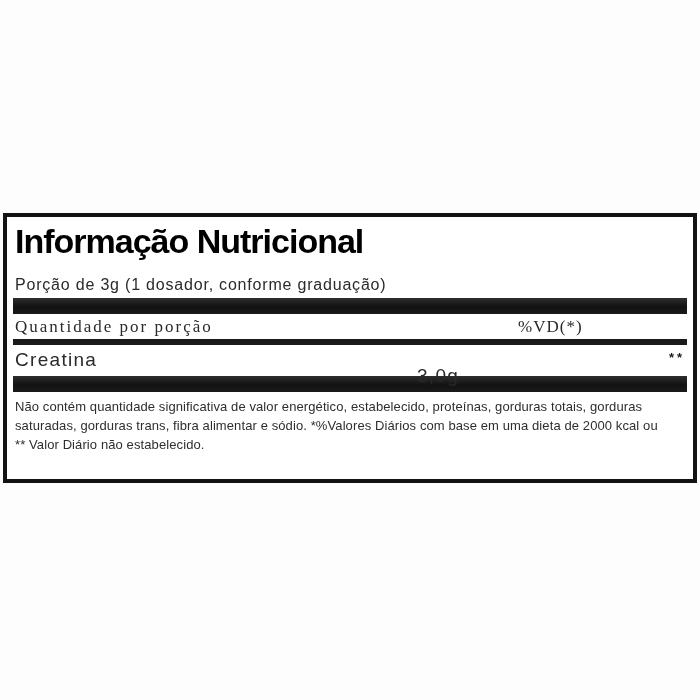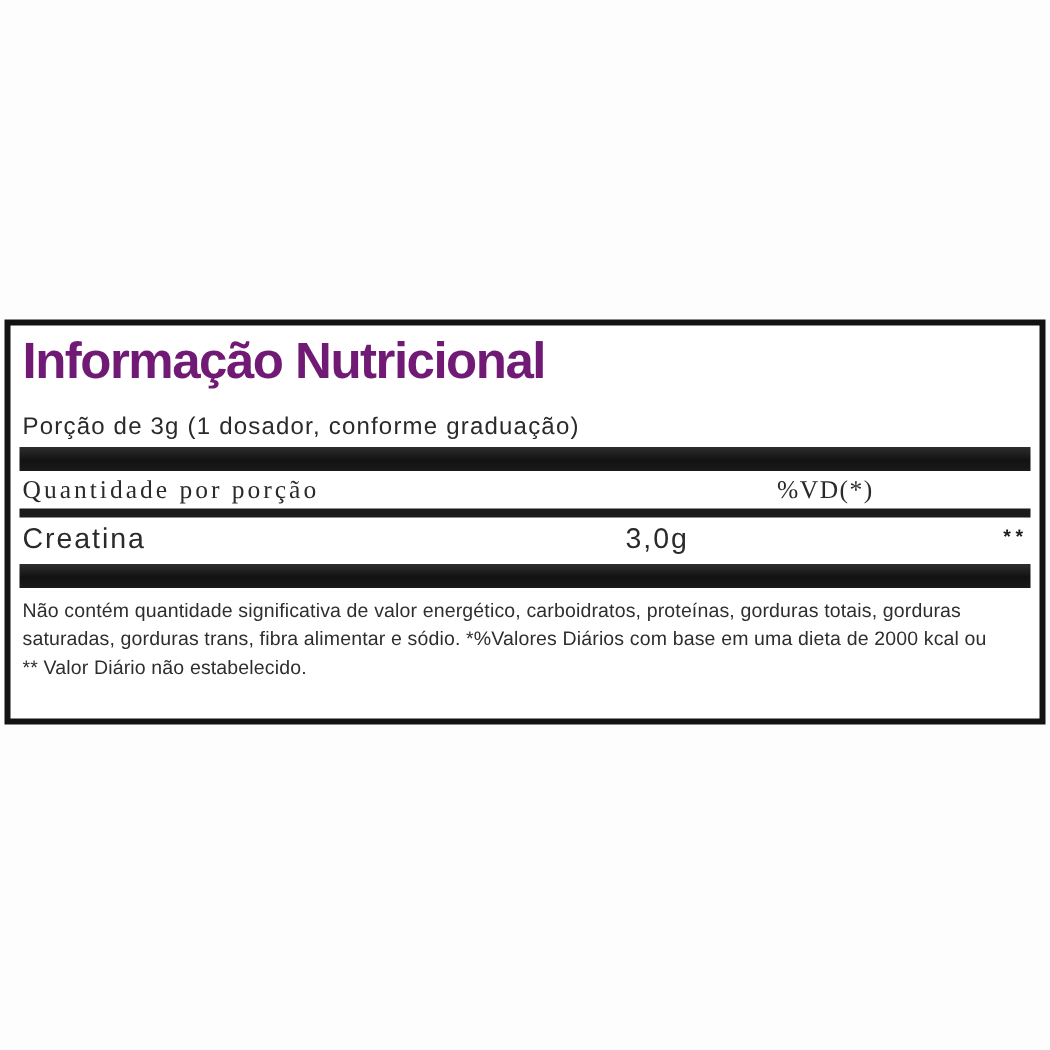--- a/index.html
+++ b/index.html
@@ -25,21 +25,21 @@
     border: 4px solid #131313;
     background: #ffffff;
     padding: 0 6px;
   }
   .nl-title {
     margin-top: 3px;
     font-size: 34px;
     line-height: 42px;
     font-weight: bold;
     letter-spacing: -1px;
-    color: #701a75;
+    color: #000000;
     padding-left: 2px;
     white-space: nowrap;
   }
   .nl-serving {
     margin-top: 11px;
     font-size: 16px;
     line-height: 24px;
     letter-spacing: 0.8px;
     color: #2a2a2a;
     padding-left: 2px;
@@ -81,21 +81,21 @@
     letter-spacing: 1.3px;
     color: #2a2a2a;
     white-space: nowrap;
   }
   .nl-nutrient-name {
     padding-left: 2px;
   }
   .nl-nutrient-amount {
     position: absolute;
     left: 404px;
-    top: 0;
+    top: 16px;
   }
   .nl-nutrient-dv {
     position: absolute;
     right: 2px;
     top: -2px;
     font-size: 13px;
     font-weight: bold;
     letter-spacing: 3px;
     color: #1a1a1a;
   }
@@ -131,18 +131,18 @@
 
   <div class="nl-nutrient-row">
     <span class="nl-nutrient-name">Creatina</span>
     <span class="nl-nutrient-amount">3,0g</span>
     <span class="nl-nutrient-dv">**</span>
   </div>
 
   <div class="bar-thick"></div>
 
   <div class="nl-footnote">
-    <div class="nl-footnote-line">Não contém quantidade significativa de valor energético, carboidratos, proteínas, gorduras totais, gorduras</div>
+    <div class="nl-footnote-line">Não contém quantidade significativa de valor energético, estabelecido, proteínas, gorduras totais, gorduras</div>
     <div class="nl-footnote-line">saturadas, gorduras trans, fibra alimentar e sódio. *%Valores Diários com base em uma dieta de 2000 kcal ou</div>
     <div class="nl-footnote-line">** Valor Diário não estabelecido.</div>
   </div>
 
 </div>
 
 </body></html>

